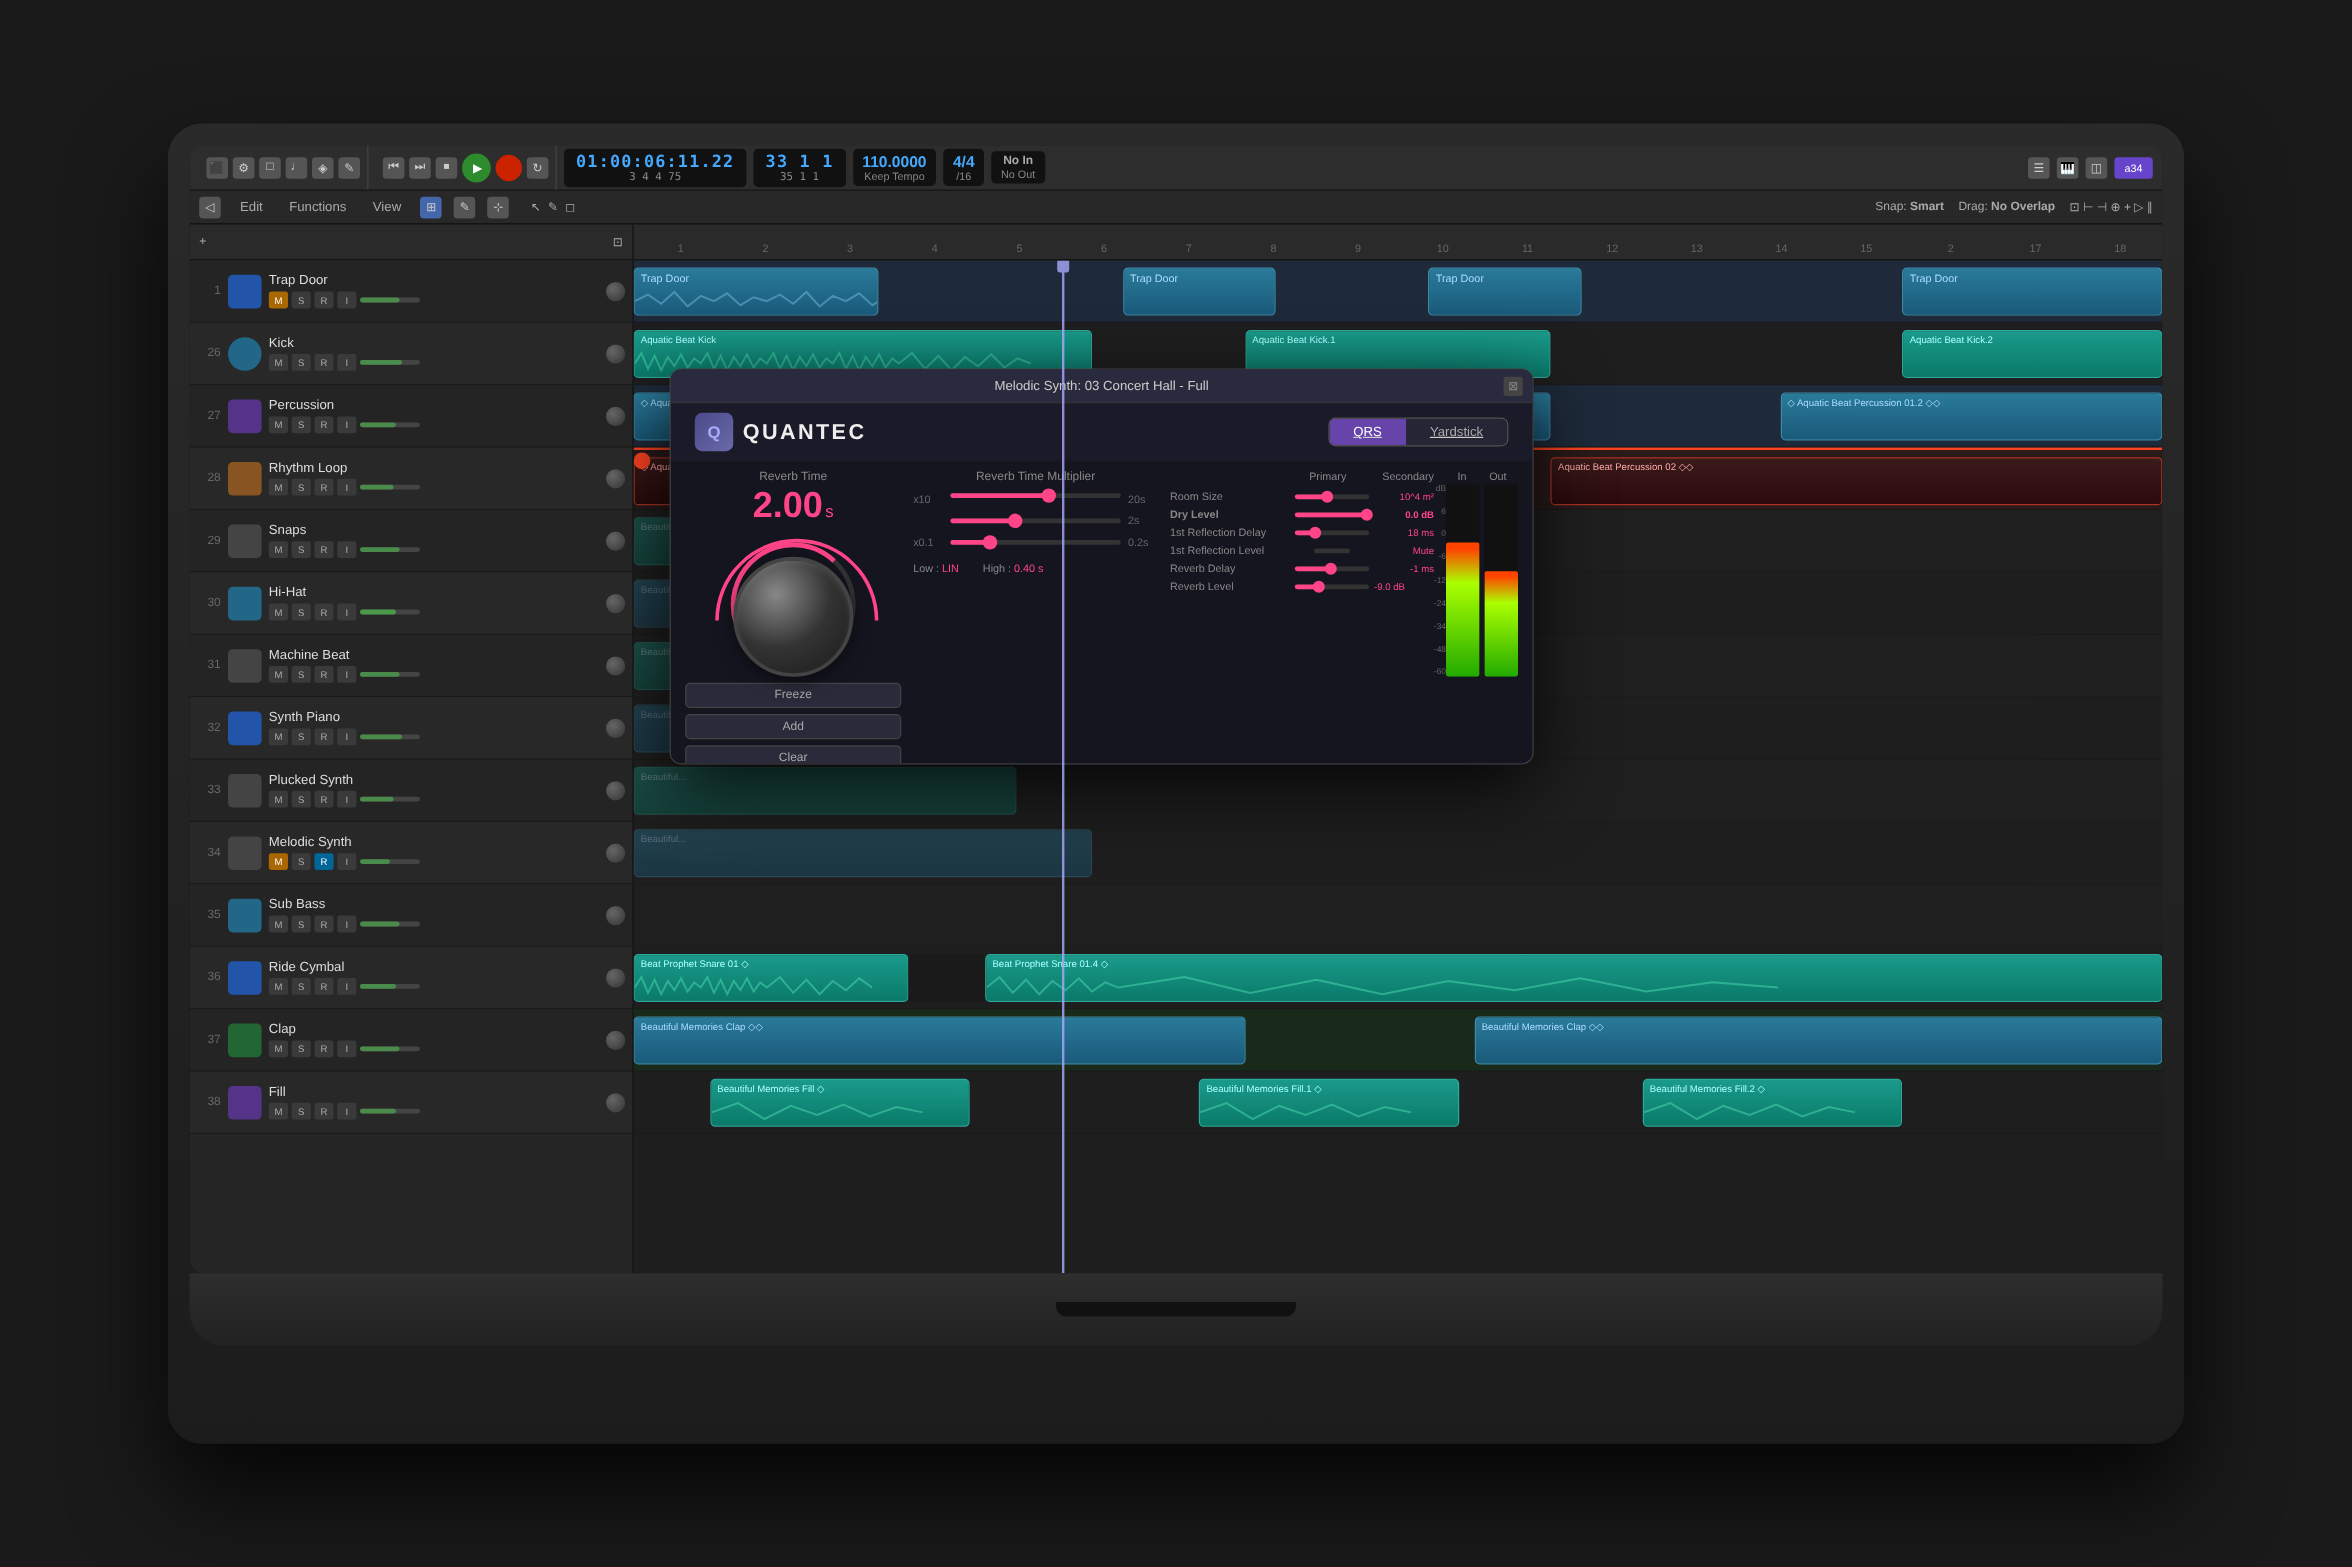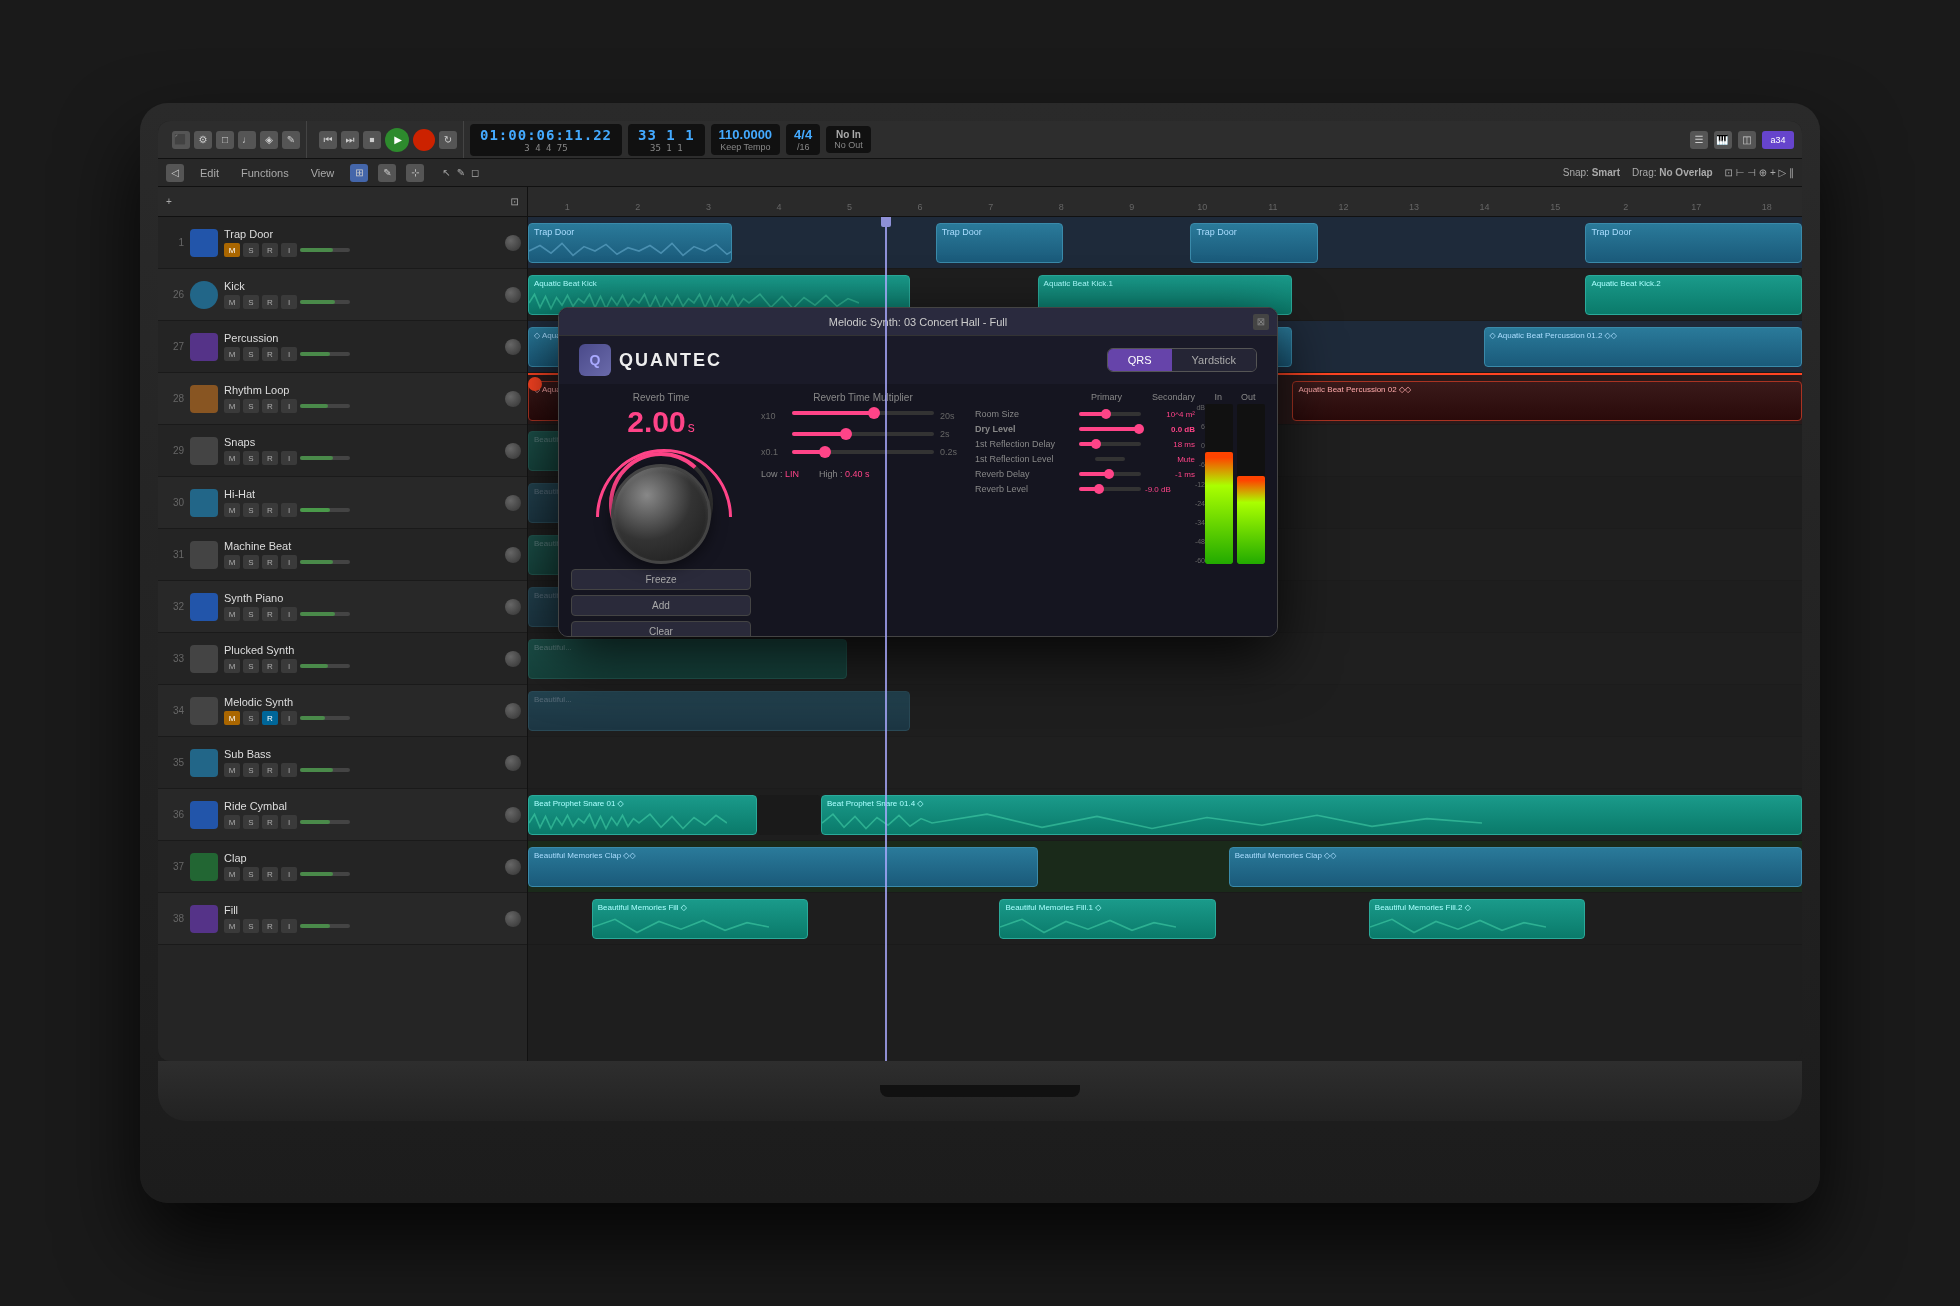--- a/index.html
+++ b/index.html
@@ -470,20 +470,21 @@
       color: #eee;
       letter-spacing: 2px;
     }
 
     .preset-tabs {
       display: flex;
       gap: 0;
       border-radius: 6px;
       overflow: hidden;
       border: 1px solid #555;
+      text-decoration: underline;
     }
 
     .preset-tab {
       padding: 5px 20px;
       font-size: 11px;
       cursor: pointer;
       color: #aaa;
       background: #252535;
     }
 

